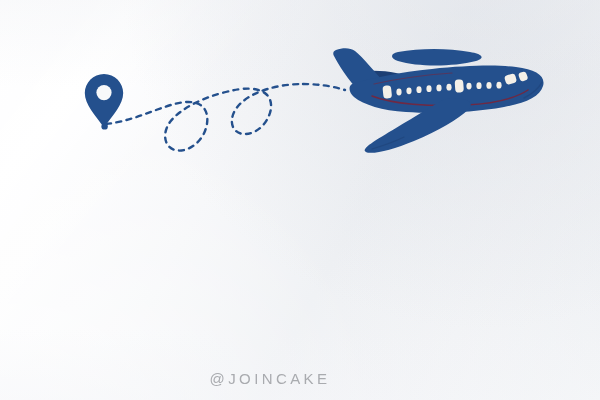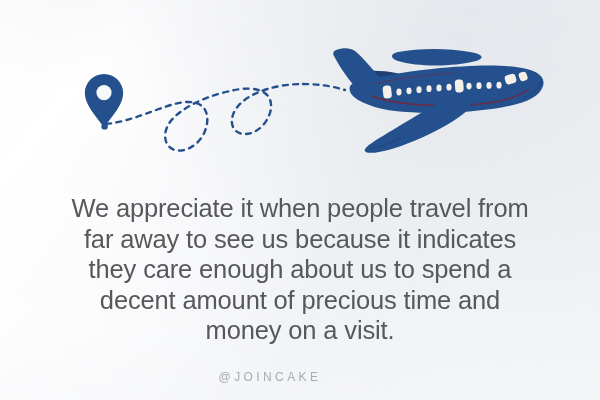--- a/index.html
+++ b/index.html
@@ -86,21 +86,21 @@
   }
 
   
   .handle {
     position: absolute;
     left: 0;
     top: 370px;
     width: 540px;
     text-align: center;
     font-family: "Liberation Sans", sans-serif;
-    font-size: 12px;
+    font-size: 15px;
     letter-spacing: 3.4px;
     color: #a9abaf;
     font-weight: 400;
     text-transform: uppercase;
   }
 </style>
 </head>
 <body>
 
 <div id="card">
@@ -202,21 +202,16 @@
 
       <g fill="#f4f0e8">
         <rect x="505" y="74.5" width="11" height="9.5" rx="3.2" transform="rotate(-16 510 79)"></rect>
         <rect x="519" y="72.0" width="8" height="9" rx="3.0" transform="rotate(-20 523 76)"></rect>
       </g>
 
       <path d="M524,98 C 532,94 539,88 542,82" fill="none" stroke="#1d3f74" stroke-width="1.4" stroke-linecap="round" opacity="0.45"></path>
     </g>
   </svg>
 
-  <div class="quote">We appreciate it when people travel from
-far away to see us because it indicates
-they care enough about us to spend a
-decent amount of precious time and
-money on a visit.</div>
 
   <div class="handle">@JOINCAKE</div>
 
 </div>
 
 </body></html>

